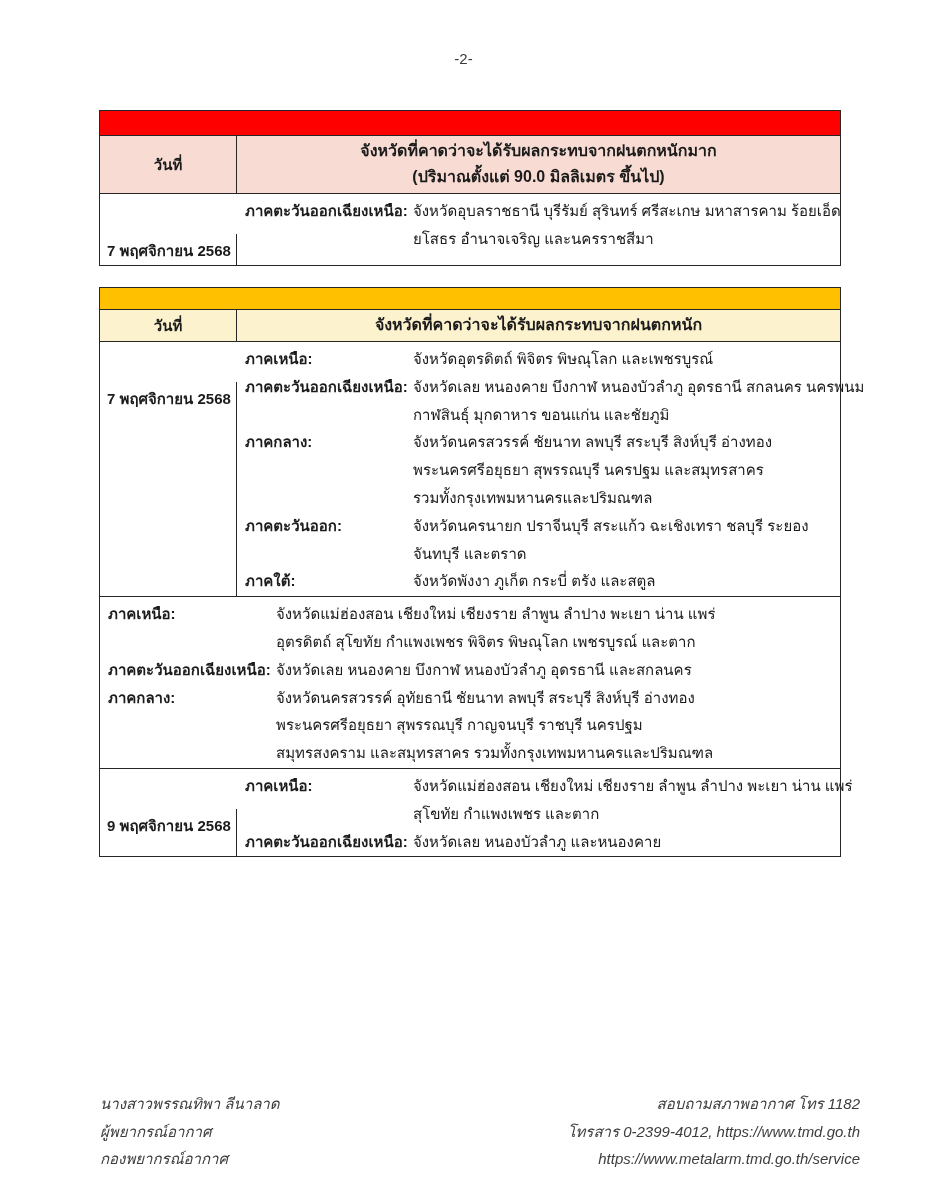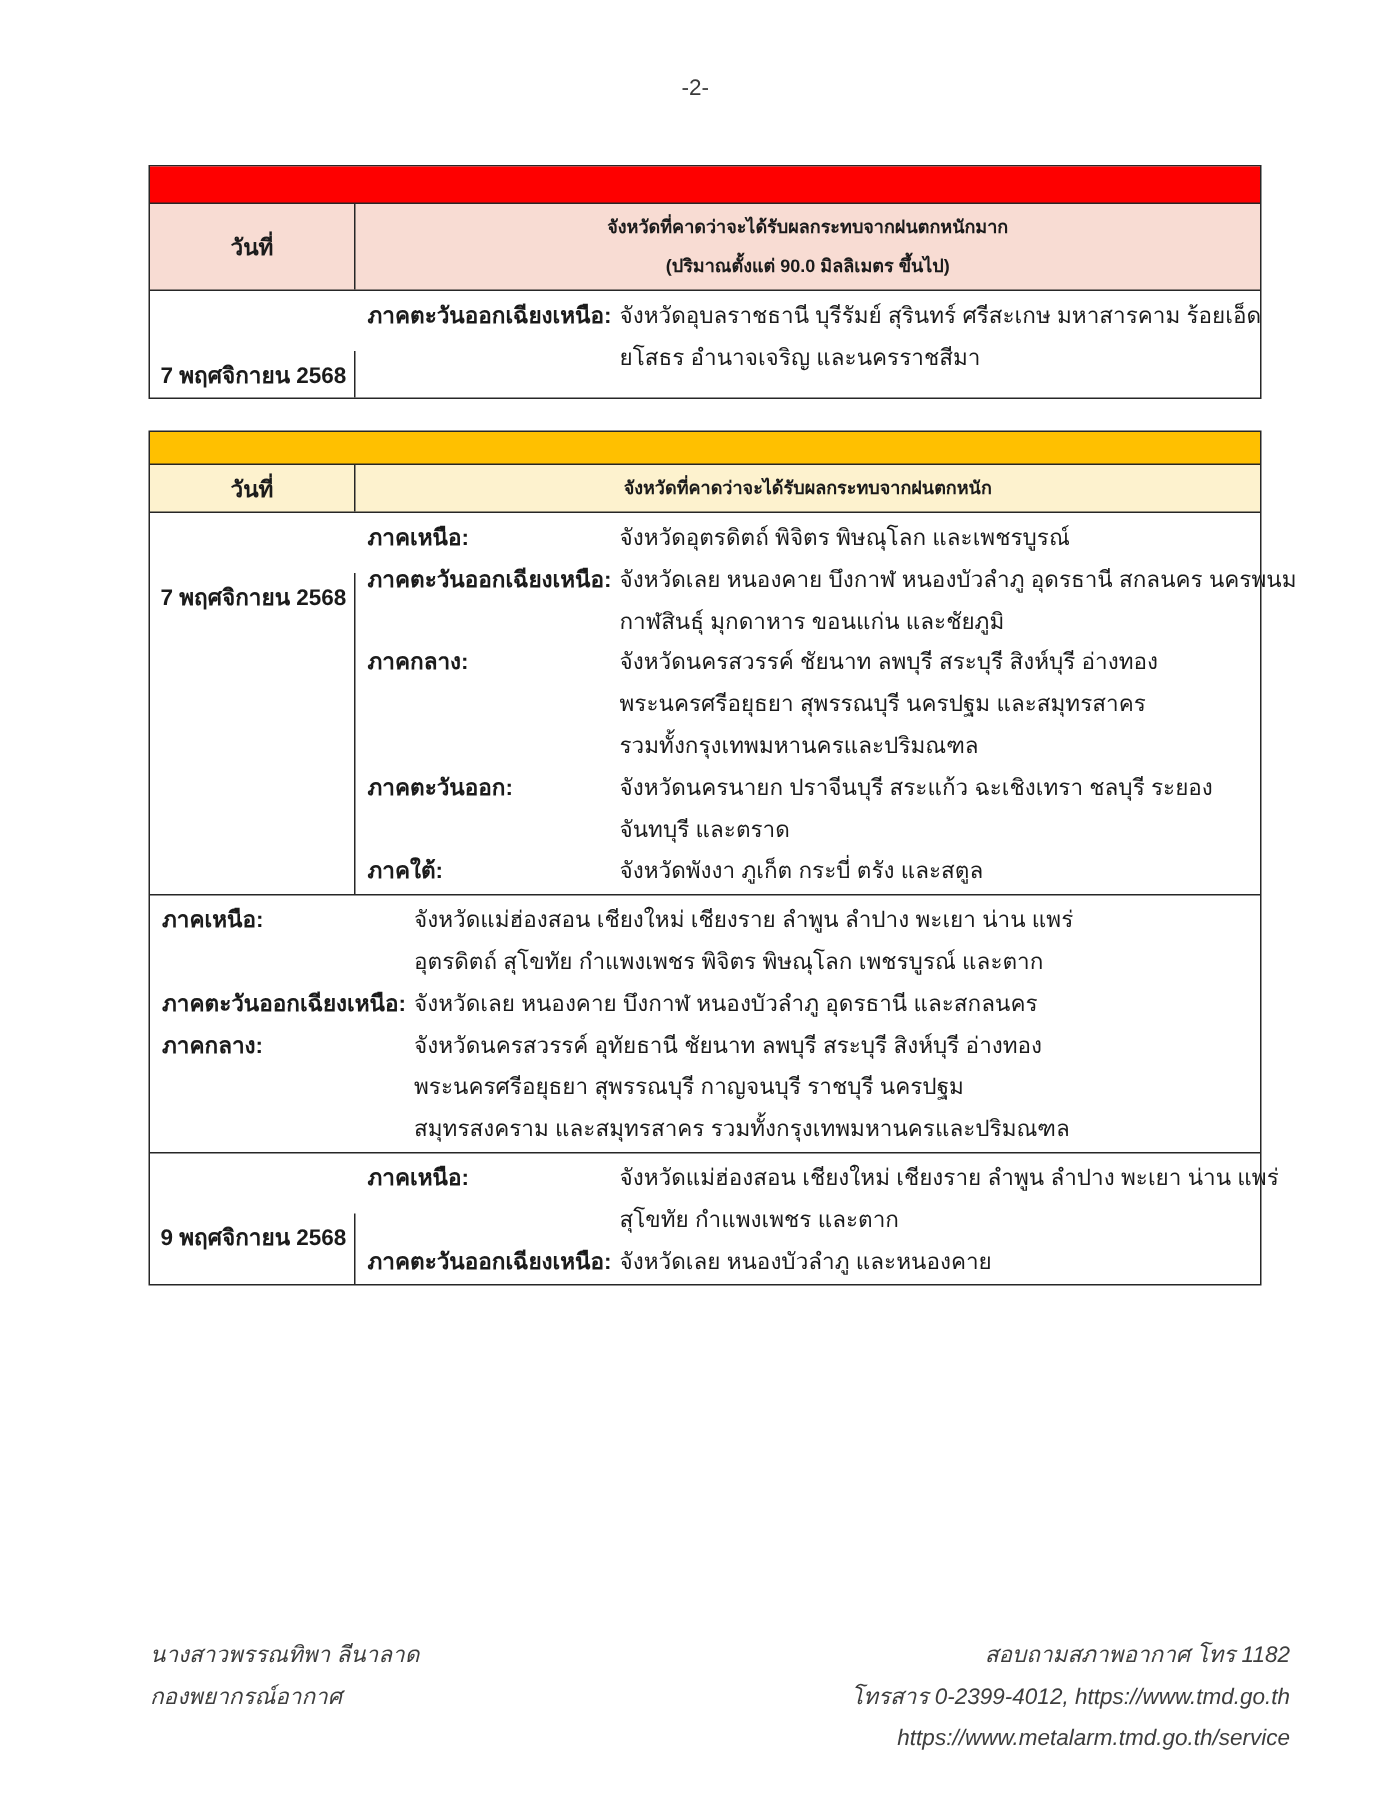--- a/index.html
+++ b/index.html
@@ -28,21 +28,21 @@
     display:grid; grid-template-columns:137px 1fr;
     border-bottom:1px solid #262626;
   }
   .header-date {
     border-right:1px solid #262626;
     display:flex; align-items:center; justify-content:center;
     font-weight:bold; font-size:15px;
   }
   .header-title { text-align:center; padding:2px 4px 3px; }
   .header-title .title-line {
-    font-weight:bold; font-size:12px; line-height:26px;
+    font-weight:bold; font-size:16px; line-height:26px;
   }
   .body-row {
     display:grid; grid-template-columns:137px 1fr;
     border-bottom:1px solid #262626;
   }
   .body-row:last-child { border-bottom:none; }
   .date-cell {
     border-right:1px solid #262626;
     padding:3px 2px 0 7px;
     font-weight:bold; font-size:15px; line-height:27.8px;
@@ -182,20 +182,21 @@
           <div class="line">จังหวัดเลย หนองบัวลำภู และหนองคาย</div>
         </div>
       </div>
     </div>
   </div>
 </div>
 
 <div class="footer">
   <div class="footer-left">
     <div>นางสาวพรรณทิพา ลีนาลาด</div>
+    <div>ผู้พยากรณ์อากาศ</div>
     <div>กองพยากรณ์อากาศ</div>
   </div>
   <div class="footer-right">
     <div>สอบถามสภาพอากาศ โทร 1182</div>
     <div>โทรสาร 0-2399-4012, https://www.tmd.go.th</div>
     <div>https://www.metalarm.tmd.go.th/service</div>
   </div>
 </div>
 
 </body></html>

